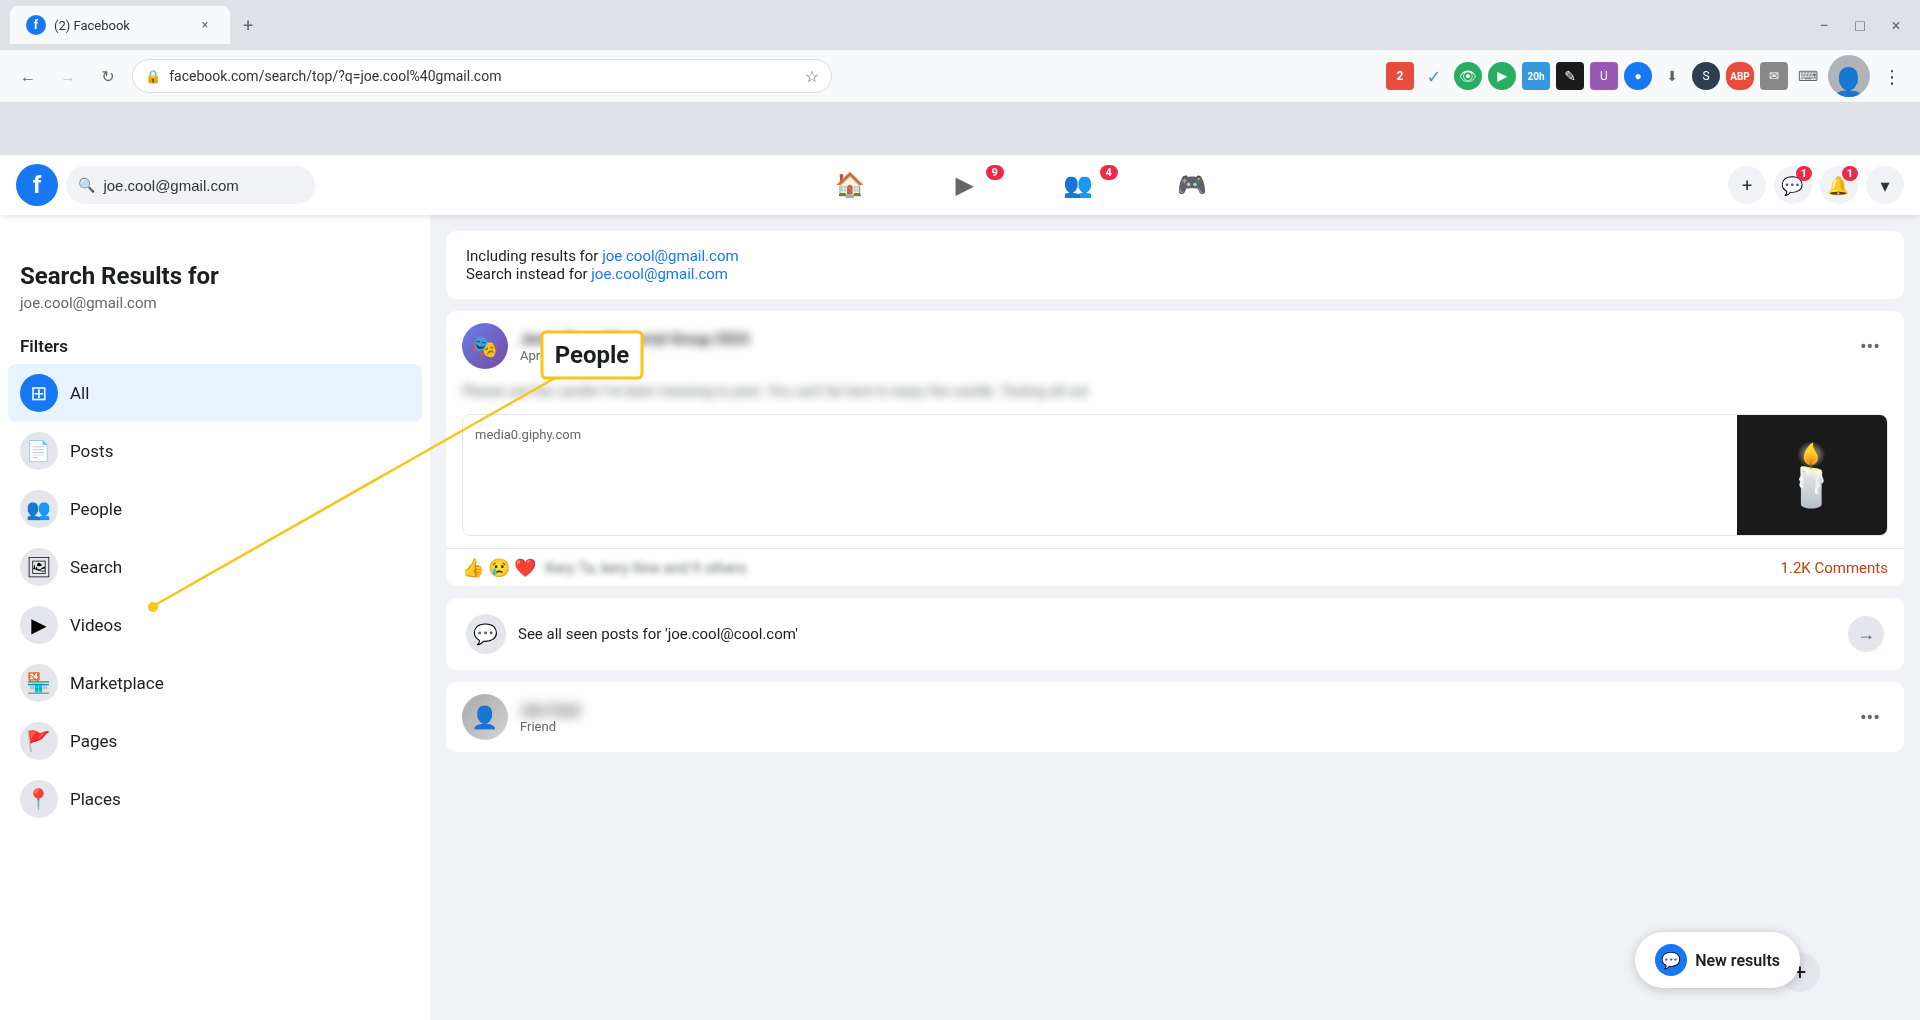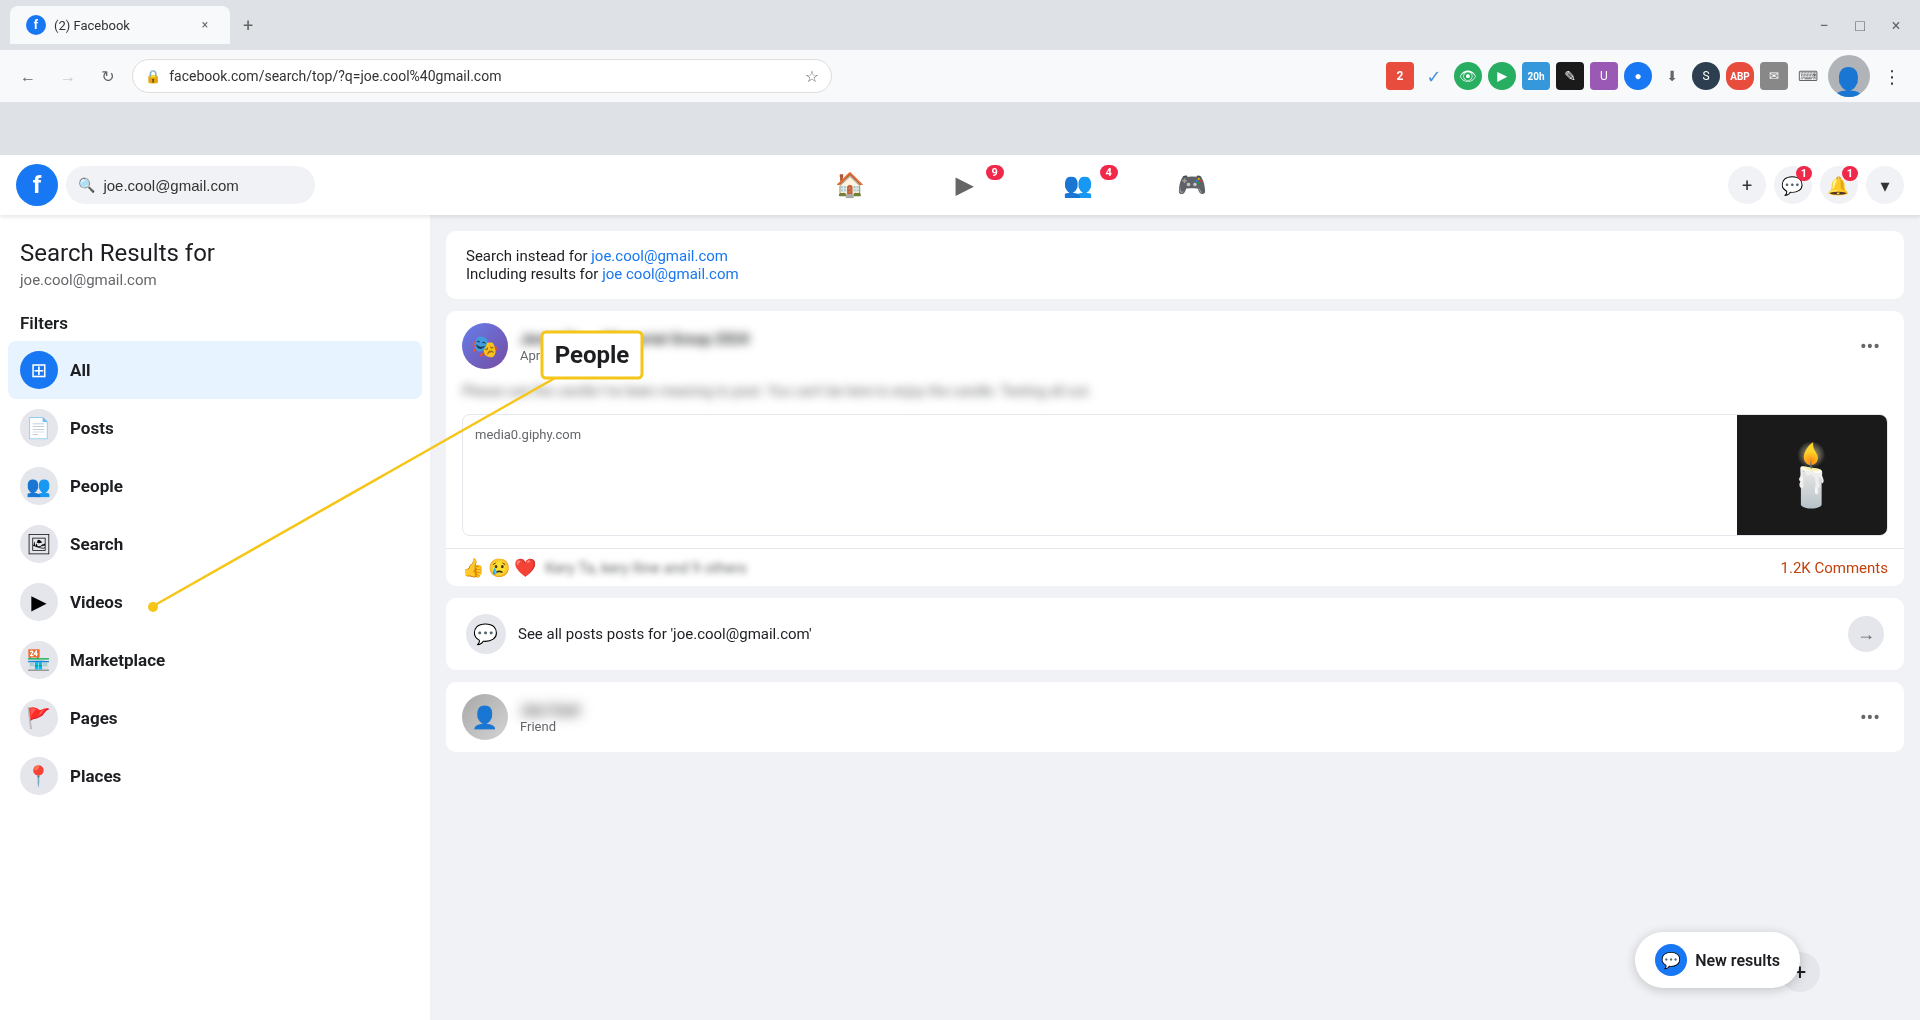--- a/index.html
+++ b/index.html
@@ -35,28 +35,28 @@
     .fb-nav-badge { position: absolute; top: 6px; right: 16px; background: #f02849; color: white; border-radius: 10px; font-size: 11px; font-weight: bold; padding: 1px 5px; min-width: 18px; text-align: center; }
     .fb-header-right { display: flex; align-items: center; gap: 8px; }
     .fb-header-btn { width: 38px; height: 38px; border-radius: 50%; background: #f0f2f5; display: flex; align-items: center; justify-content: center; cursor: pointer; color: #333; font-size: 18px; position: relative; }
     .fb-header-badge { position: absolute; top: 0; right: 0; background: #f02849; color: white; border-radius: 10px; font-size: 11px; font-weight: bold; padding: 1px 4px; min-width: 16px; text-align: center; }
 
     
     .fb-main { display: flex; height: calc(1020px - 155px - 60px); }
 
     
     .fb-sidebar { width: 430px; background: white; padding: 16px 8px; overflow-y: auto; flex-shrink: 0; }
-    .sidebar-title { font-size: 24px; font-weight: 400; color: #1c1e21; padding: 8px 12px 4px; }
+    .sidebar-title { font-size: 24px; font-weight: 700; color: #1c1e21; padding: 8px 12px 4px; margin-top: 23px; }
     .sidebar-subtitle { font-size: 15px; color: #65676b; padding: 0 12px 16px; }
     .sidebar-section-title { font-size: 17px; font-weight: 600; color: #1c1e21; padding: 8px 12px; }
     .sidebar-item { display: flex; align-items: center; gap: 12px; padding: 10px 12px; border-radius: 8px; cursor: pointer; }
     .sidebar-item.active { background: #e7f3ff; }
     .sidebar-item-icon { width: 38px; height: 38px; border-radius: 50%; background: #e4e6eb; display: flex; align-items: center; justify-content: center; font-size: 20px; flex-shrink: 0; }
     .sidebar-item.active .sidebar-item-icon { background: #1877f2; color: white; }
-    .sidebar-item-label { font-size: 17px; font-weight: 700; color: #1c1e21; }
+    .sidebar-item-label { font-size: 17px; font-weight: 400; color: #1c1e21; }
 
     
     .fb-content { flex: 1; padding: 16px; overflow-y: auto; background: #f0f2f5; }
     .search-info-box { background: white; border-radius: 10px; padding: 16px 20px; margin-bottom: 12px; }
     .search-info-text { font-size: 15px; color: #1c1e21; }
     .search-info-link { color: #1877f2; text-decoration: none; font-size: 15px; }
 
     
     .post-card { background: white; border-radius: 10px; margin-bottom: 12px; overflow: hidden; }
     .post-header { display: flex; align-items: center; padding: 12px 16px; gap: 12px; }
@@ -249,26 +249,26 @@
         <div class="sidebar-item">
           <div class="sidebar-item-icon">📍</div>
           <span class="sidebar-item-label">Places</span>
         </div>
       </div>
 
       <div class="fb-content">
 
         <div class="search-info-box">
           <div class="search-info-text">
+            <span>Including results for</span>
+            <a class="search-info-link" href="#">joe cool@gmail.com</a>
+          </div>
+          <div class="search-info-text">
             <span>Search instead for</span>
             <a class="search-info-link" href="#">joe.cool@gmail.com</a>
-          </div>
-          <div class="search-info-text">
-            <span>Including results for</span>
-            <a class="search-info-link" href="#">joe cool@gmail.com</a>
           </div>
         </div>
 
         <div class="post-card">
           <div class="post-header">
             <div class="post-avatar-img">🎭</div>
             <div class="post-user-info">
               <div class="post-username">
                 <span class="blurred-text">Jenny Ta → Memorial Group 2024</span>
               </div>
@@ -291,21 +291,21 @@
             <span class="reaction-emoji">👍</span>
             <span class="reaction-emoji">😢</span>
             <span class="reaction-emoji">❤️</span>
             <span class="reaction-names">Kery Ta, kery lline and 9 others</span>
             <span class="reaction-comments">1.2K Comments</span>
           </div>
         </div>
 
         <div class="see-all-card">
           <div class="see-all-icon">💬</div>
-          <span class="see-all-text">See all posts posts for 'joe.cool@gmail.com'</span>
+          <span class="see-all-text">See all seen posts for 'joe.cool@cool.com'</span>
           <div class="see-all-arrow">→</div>
         </div>
 
         <div class="post-card">
           <div class="post-header">
             <div class="post-avatar-img2">👤</div>
             <div class="post-user-info">
               <div class="post-user-blurred">
                 <span class="blurred-text">Joe Cool</span>
               </div>

